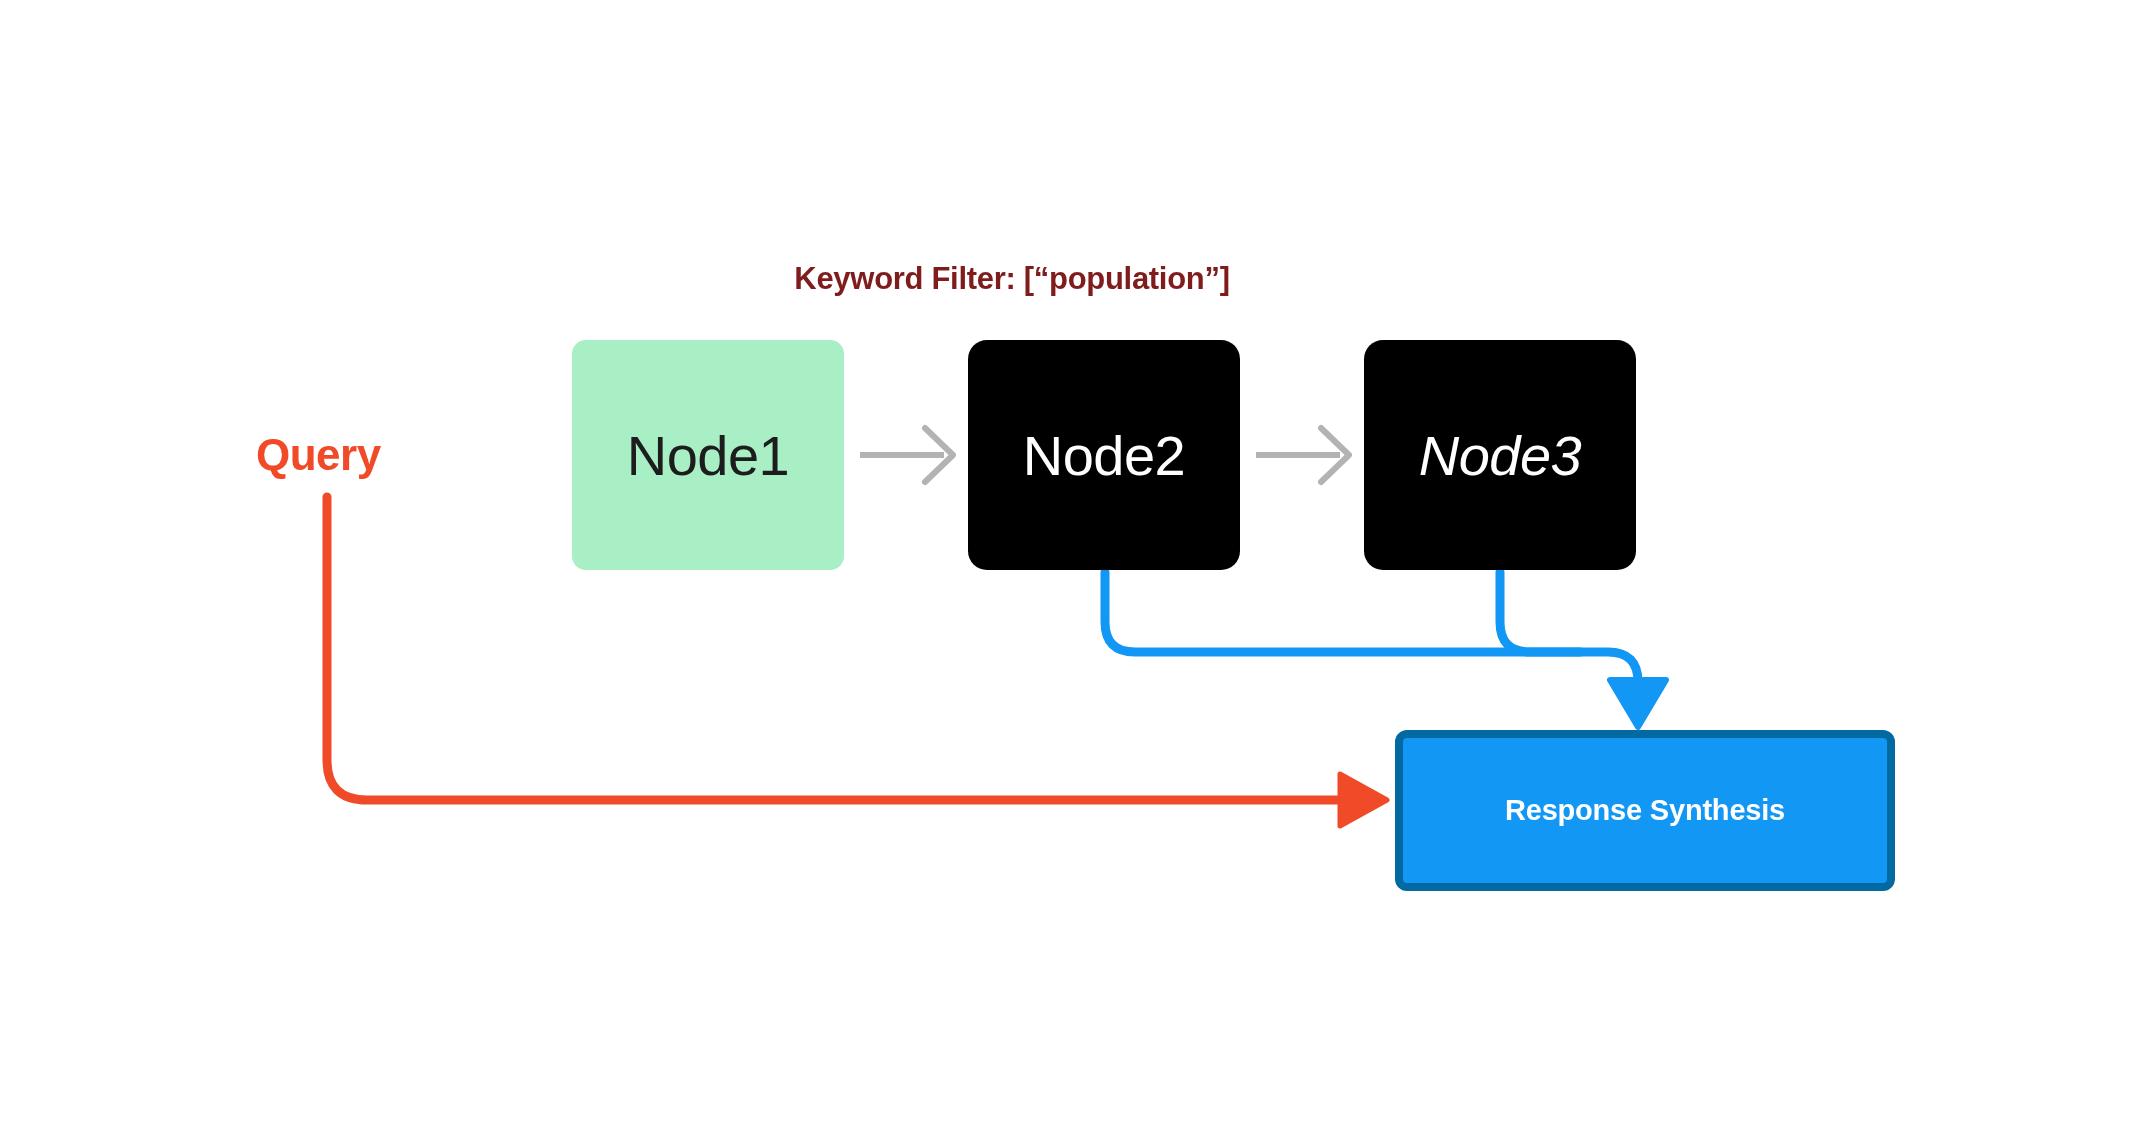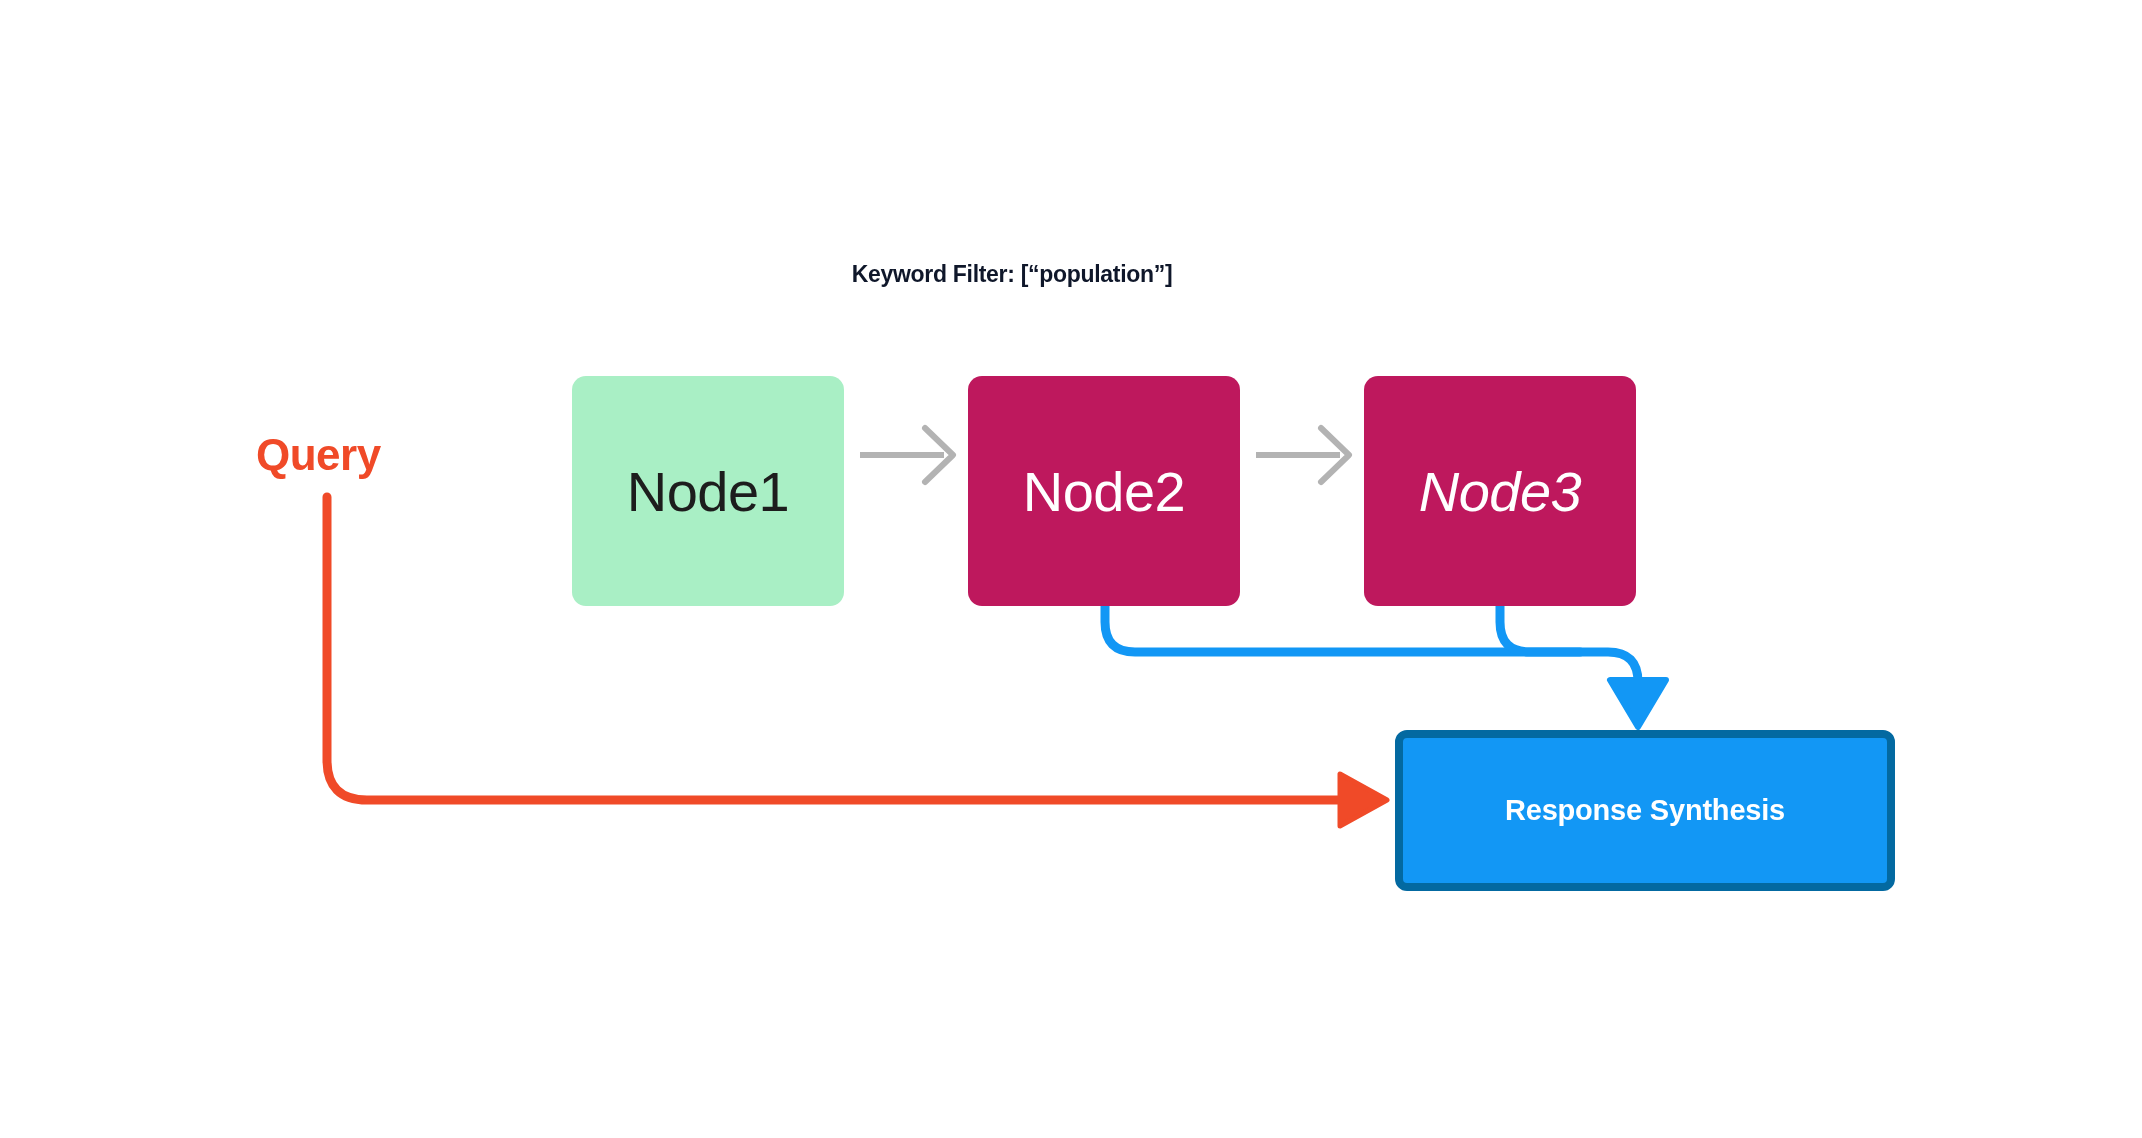--- a/index.html
+++ b/index.html
@@ -29,37 +29,36 @@
   .node {
     position: absolute;
     display: flex;
     align-items: center;
     justify-content: center;
     border-radius: 14px;
     font-size: 56px;
     font-weight: 400;
     letter-spacing: -0.5px;
     box-sizing: border-box;
-    margin-top: 36px;
   }
   .node-1 { background: #a9efc5; color: #1d1d1d; }
-  .node-2, .node-3 { background: #be185d; color: #ffffff; }
+  .node-2, .node-3 { background: #000000; color: #ffffff; border-radius: 19px; }
 
   #node1 { left: 572px; top: 340px; width: 272px; height: 230px; }
   #node2 { left: 968px; top: 340px; width: 272px; height: 230px; }
   #node3 { left: 1364px; top: 340px; width: 272px; height: 230px; font-style: italic; }
 
   #keyword-filter-label {
     position: absolute;
     left: 700px;
     top: 261px;
     width: 624px;
     text-align: center;
-    color: #0f172a;
-    font-size: 23px;
+    color: #7f1d1d;
+    font-size: 31px;
     font-weight: 700;
     letter-spacing: -0.3px;
     white-space: nowrap;
   }
 
   #query-label {
     position: absolute;
     left: 256px;
     top: 430px;
     color: #f04a28;

